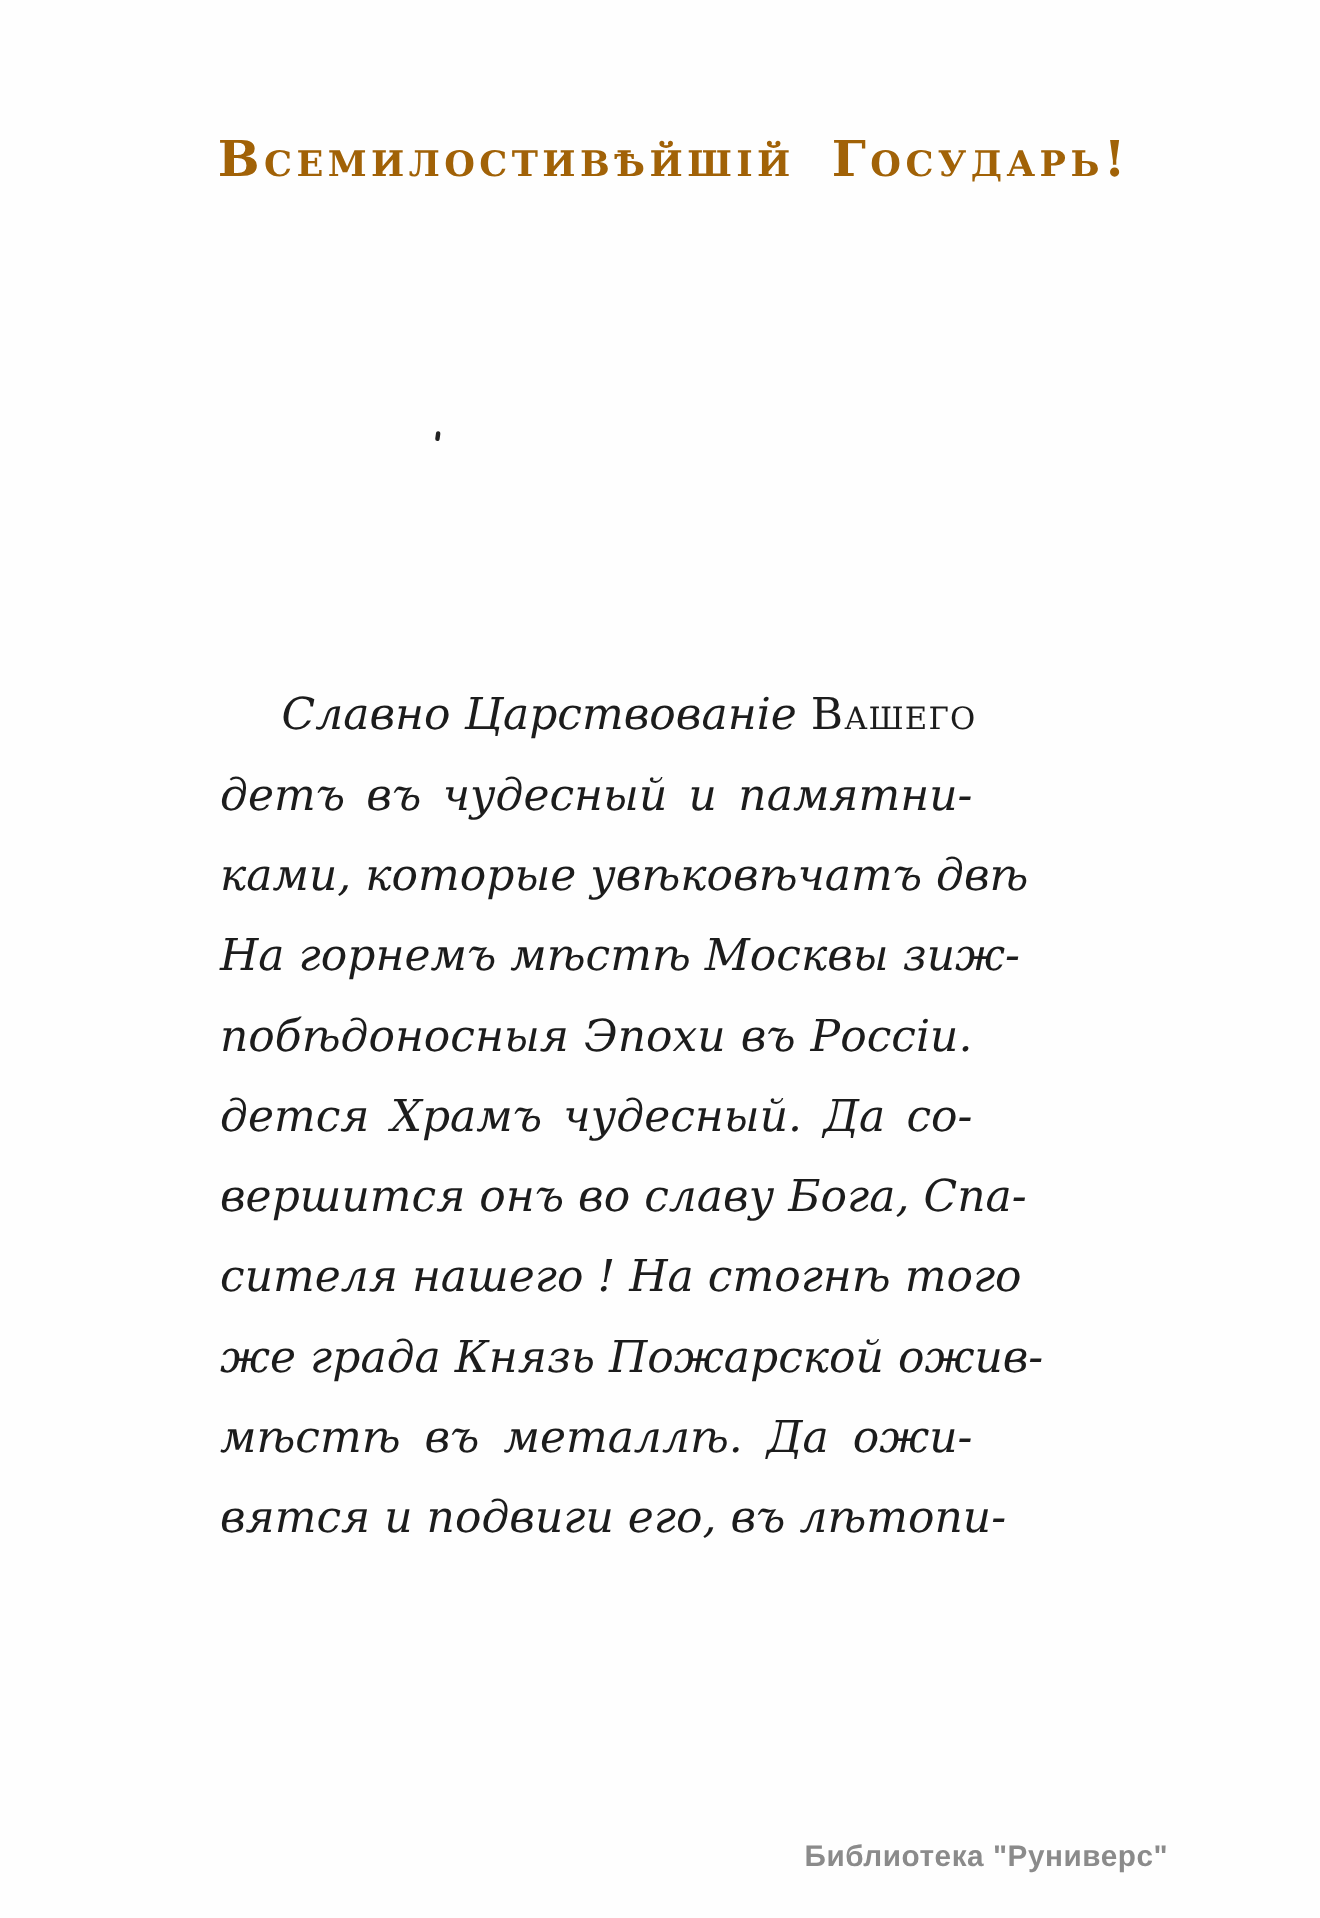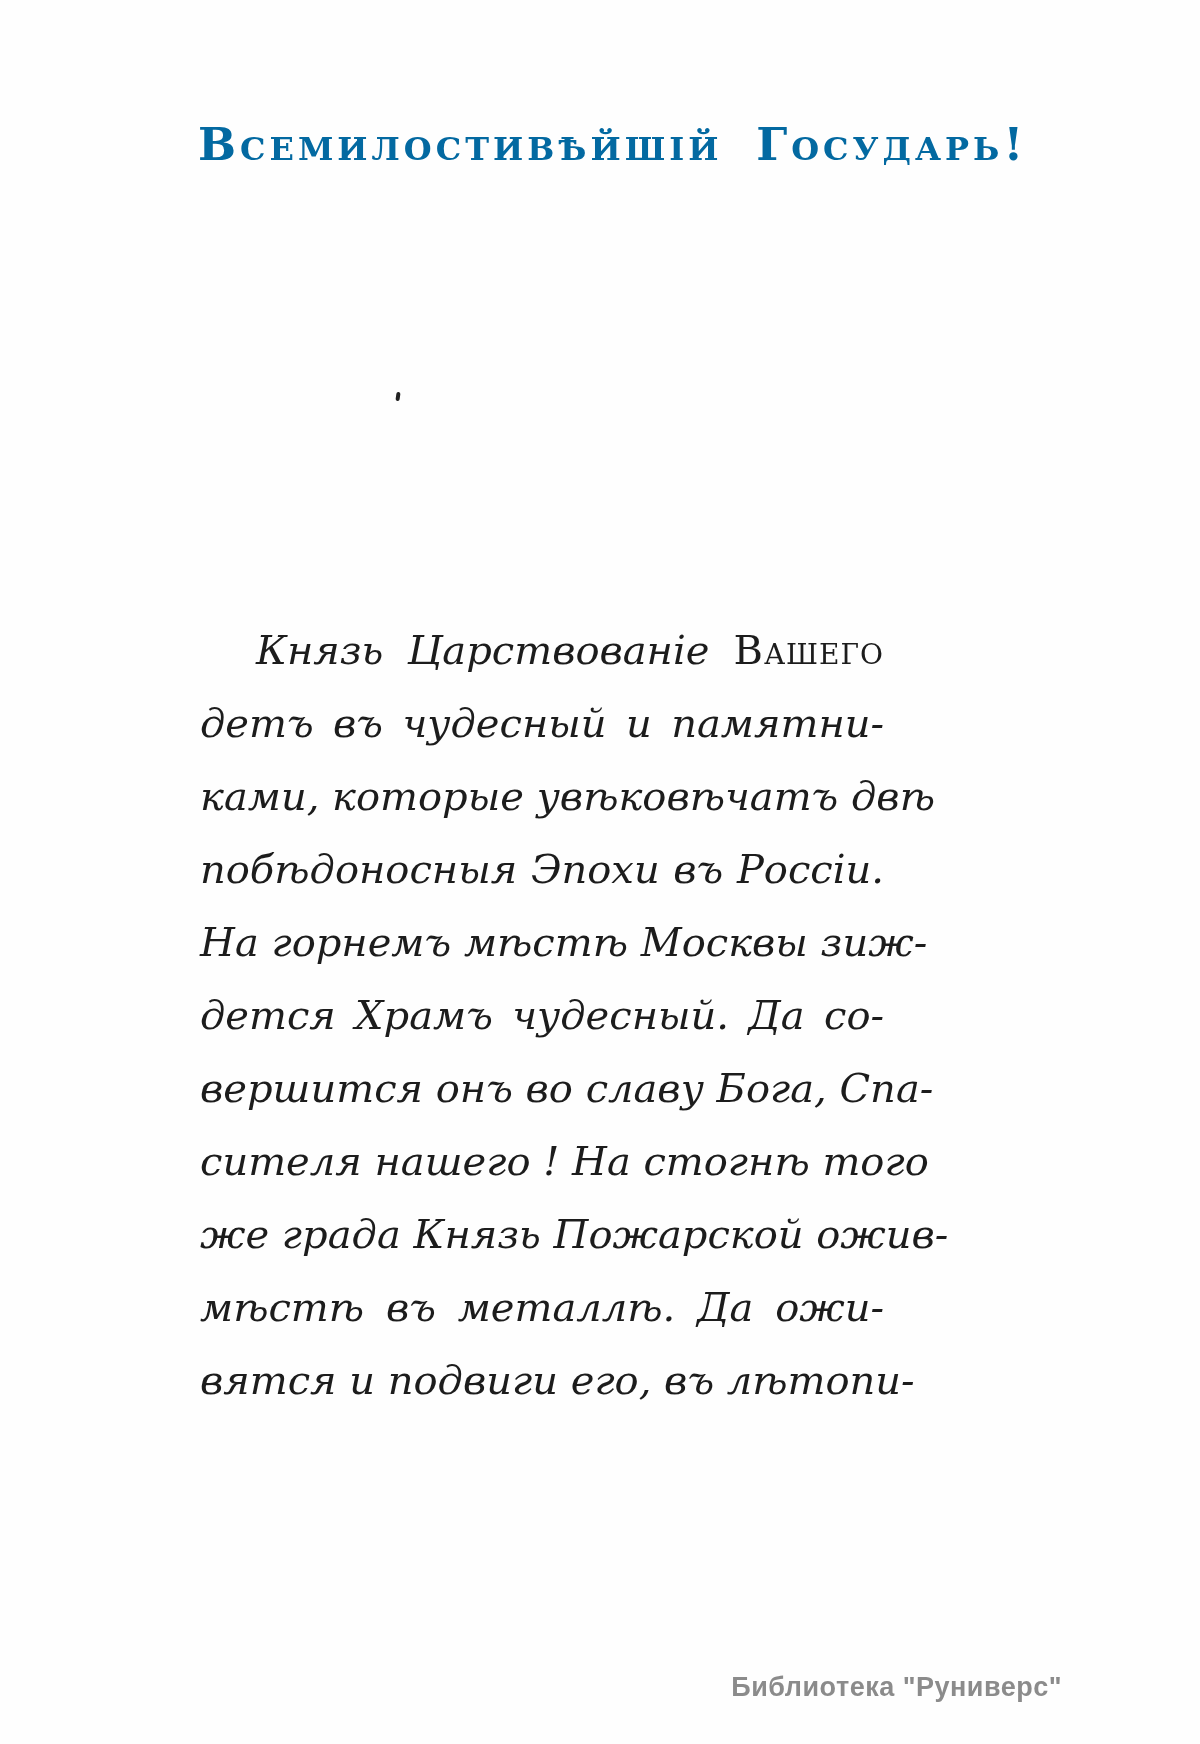--- a/index.html
+++ b/index.html
@@ -22,21 +22,21 @@
     top: 118px;
     width: 690px;
     margin: 0;
     font-family: "DejaVu Serif", serif;
     font-weight: 600;
     font-variant: small-caps;
     font-size: 45px;
     letter-spacing: 4px;
     word-spacing: 14px;
     white-space: nowrap;
-    color: #0369a1;
+    color: #a16207;
   }
   .speck {
     position: absolute;
     left: 396px;
     top: 392px;
     width: 4px;
     height: 9px;
     background: #222;
     border-radius: 2px;
     transform: rotate(8deg);
@@ -81,25 +81,25 @@
 </style>
 </head>
 <body>
 
 <div class="page">
   <h1 class="heading">Всемилостивѣйшій Государь!</h1>
 
   <div class="speck"></div>
 
   <div class="body-text" id="body-text">
-      <div class="line indent"><span class="italic">Князь Царствованіе </span><span class="smallcaps">Вашего</span></div>
+      <div class="line indent"><span class="italic">Славно Царствованіе </span><span class="smallcaps">Вашего</span></div>
       <div class="line"><span class="italic">детъ въ чудесный и памятни-</span></div>
       <div class="line"><span class="italic">ками, которые увѣковѣчатъ двѣ</span></div>
+      <div class="line"><span class="italic">На горнемъ мѣстѣ Москвы зиж-</span></div>
       <div class="line"><span class="italic">побѣдоносныя Эпохи въ Россіи.</span></div>
-      <div class="line"><span class="italic">На горнемъ мѣстѣ Москвы зиж-</span></div>
       <div class="line"><span class="italic">дется Храмъ чудесный. Да со-</span></div>
       <div class="line"><span class="italic">вершится онъ во славу Бога, Спа-</span></div>
       <div class="line"><span class="italic">сителя нашего ! На стогнѣ того</span></div>
       <div class="line"><span class="italic">же града Князь Пожарской ожив-</span></div>
       <div class="line"><span class="italic">мѣстѣ въ металлѣ. Да ожи-</span></div>
       <div class="line"><span class="italic">вятся и подвиги его, въ лѣтопи-</span></div>
     </div>
 
   <div class="watermark">Библиотека "Руниверс"</div>
 </div>

